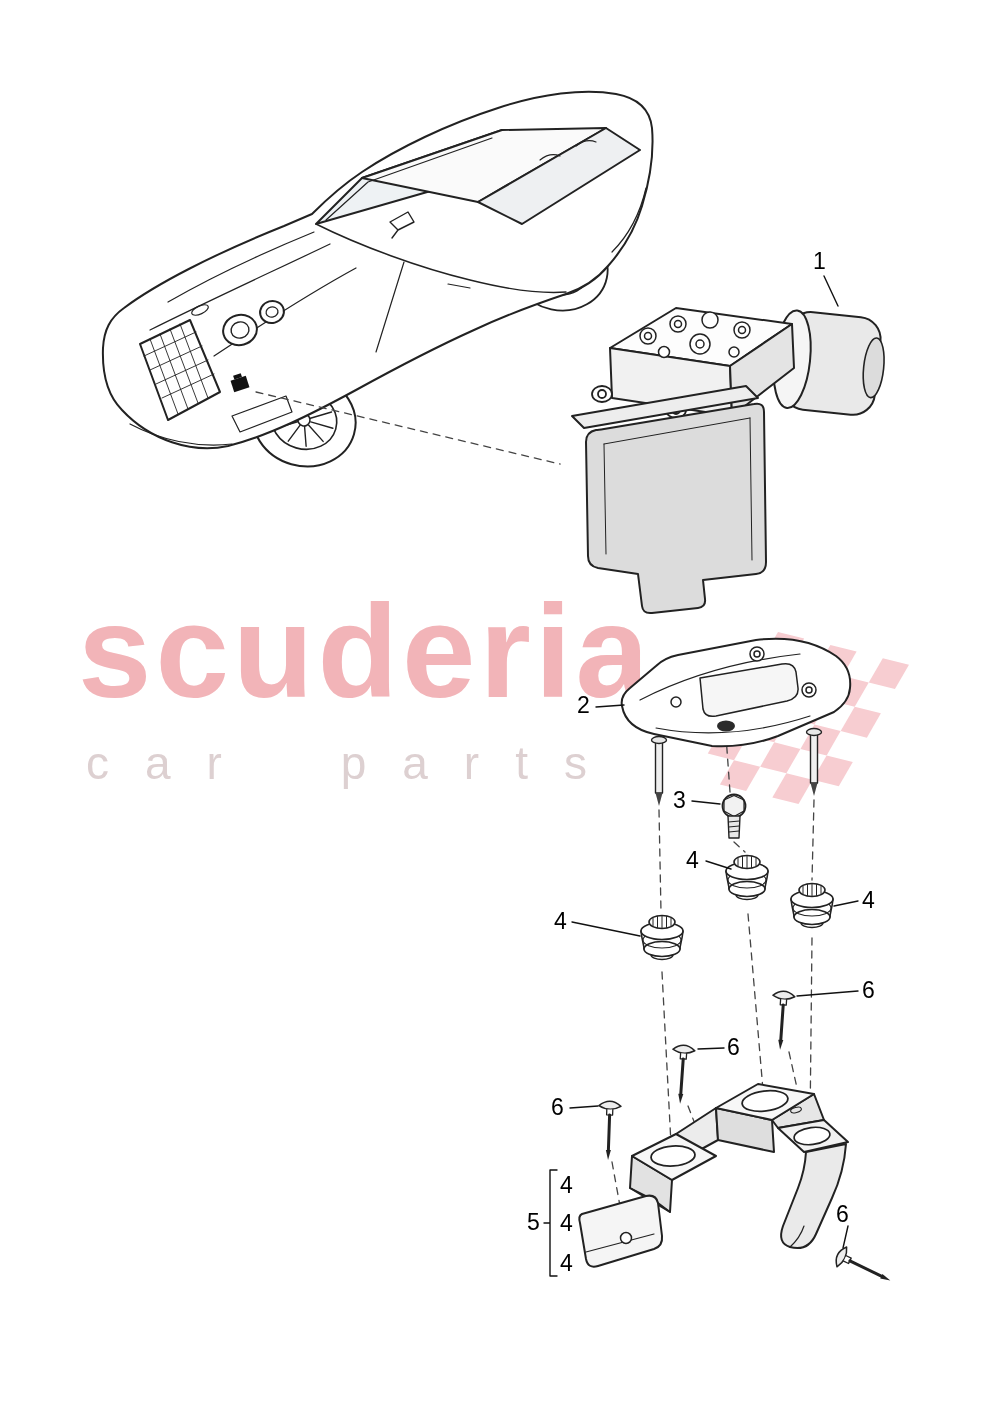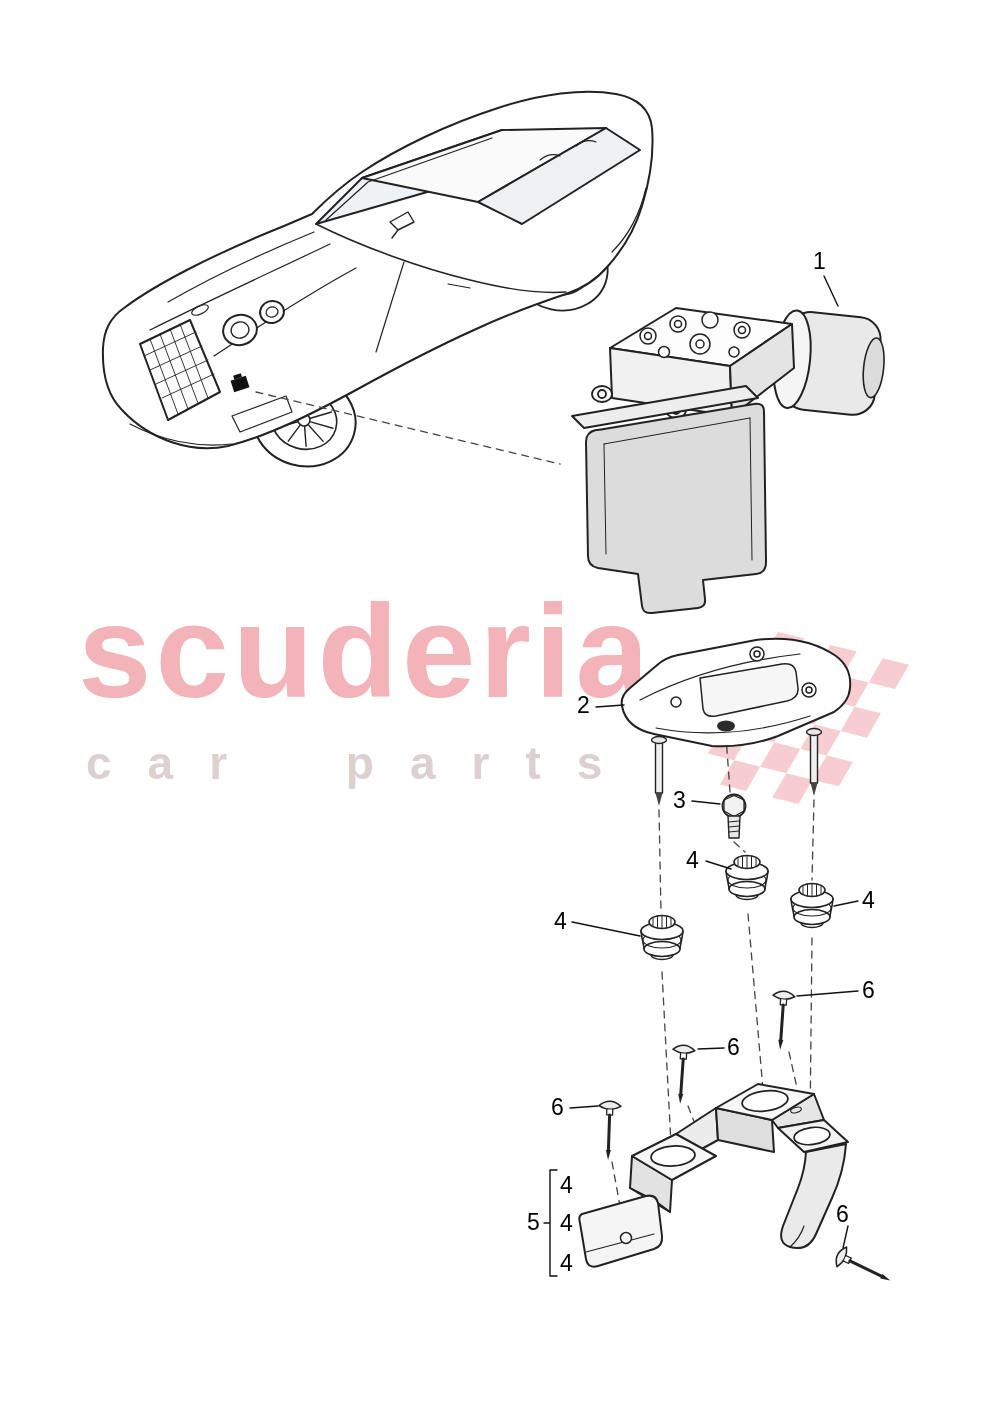--- a/index.html
+++ b/index.html
@@ -1,20 +1,20 @@
 <!DOCTYPE html>
 <html><head>
 <meta charset="utf-8">
 <style>
   html,body{margin:0;padding:0;background:#ffffff;}
   .page{position:relative;width:992px;height:1403px;background:#ffffff;overflow:hidden;
         font-family:"Liberation Sans",sans-serif;}
   .wm-title{position:absolute;left:78px;top:586px;font-size:132px;font-weight:700;
             letter-spacing:4px;line-height:1;color:#f2b4b8;white-space:nowrap;}
-  .wm-sub{position:absolute;left:86px;top:740px;font-size:46px;font-weight:700;
+  .wm-sub{position:absolute;left:86px;top:740px;font-size:46px;font-weight:400;
           letter-spacing:36px;word-spacing:34px;line-height:1;color:#ddd0d1;white-space:nowrap;}
   .art{position:absolute;left:0;top:0;width:992px;height:1403px;}
   .callout{position:absolute;font-size:23px;line-height:1;color:#000;}
 </style>
 </head>
 <body>
 
 <div class="page">
 
   <div class="wm-title">scuderia</div>

